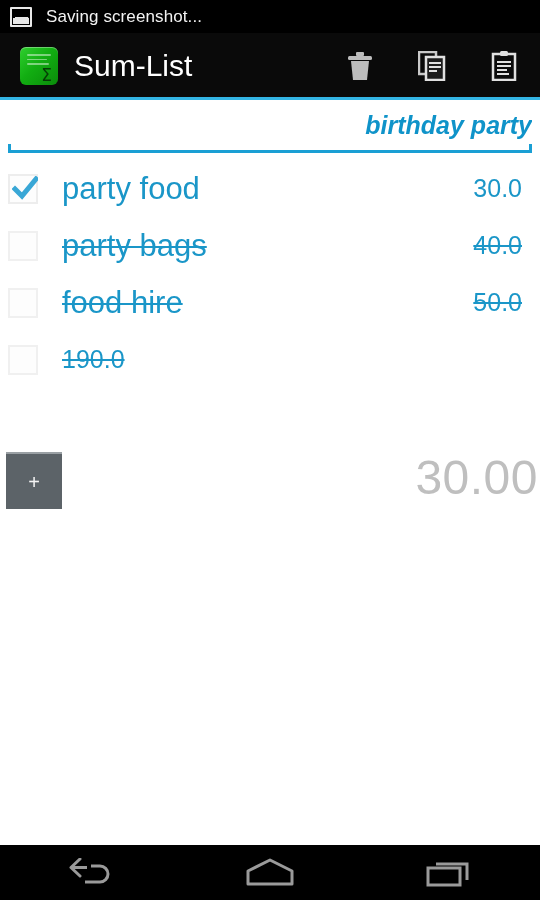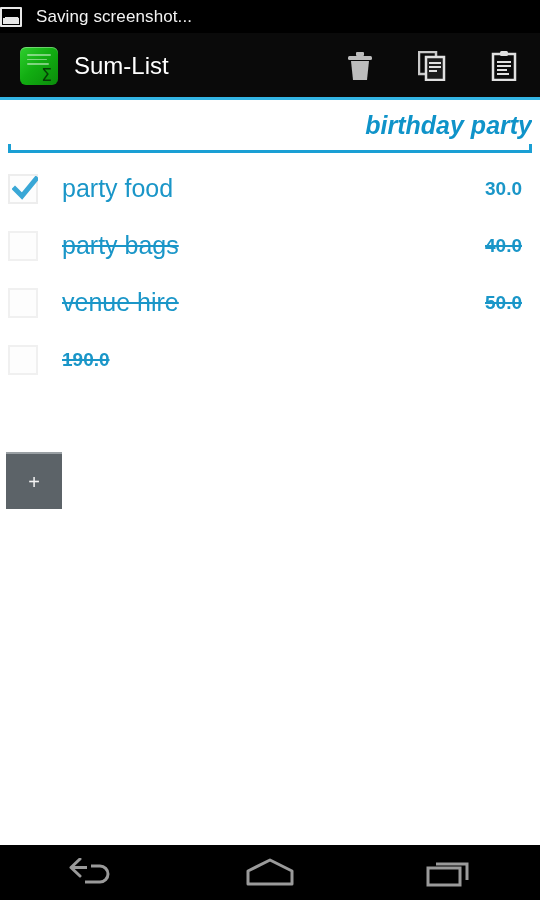--- a/index.html
+++ b/index.html
@@ -7,21 +7,21 @@
     width:540px; height:900px;
     font-family:"Liberation Sans", sans-serif;
     background:#ffffff;
     overflow:hidden;
   }
   #app { position:relative; width:540px; height:900px; background:#ffffff; }
 
   
   .statusbar {
     position:absolute; top:0; left:0; width:540px; height:33px;
-    background:#000000; display:flex; align-items:center; 
+    background:#000000; display:flex; align-items:center; padding-left:10px;
   }
   .status-icon { width:22px; height:20px; position:relative; flex:0 0 auto; }
   .status-icon .frame {
     position:absolute; inset:0;
     border:2px solid #e8e8e8; border-radius:1px; background:#000;
   }
   .status-icon .hill {
     position:absolute; left:3px; right:3px; bottom:3px; height:8px;
     background:
       radial-gradient(circle at 30% 120%, #e8e8e8 58%, transparent 59%),
@@ -48,21 +48,21 @@
     margin-bottom:3px; border-radius:1px;
   }
   .app-icon .lines i:nth-child(2){ width:85%; }
   .app-icon .lines i:nth-child(3){ width:92%; }
   .app-icon .sigma {
     position:absolute; right:6px; bottom:1px;
     font-size:17px; color:#063d06; font-family:"DejaVu Sans", sans-serif;
     line-height:1;
   }
   .app-title {
-    color:#ffffff; font-size:24px; margin-left:16px; white-space:nowrap;
+    color:#ffffff; font-size:30px; margin-left:16px; white-space:nowrap;
     font-weight:400;
   }
   .ab-actions {
     margin-left:auto; display:flex; align-items:center; height:100%;
   }
   .ab-btn {
     width:72px; height:66px; display:flex; align-items:center; justify-content:center;
     cursor:pointer;
   }
   .ab-btn svg { display:block; }
@@ -99,27 +99,26 @@
   .cb .box {
     position:absolute; inset:0; border:2px solid #f0f0f0; background:#fdfdfd;
   }
   .cb.checked .box { border-color:#ededed; }
   .cb .tick {
     position:absolute; left:4px; top:2px; width:26px; height:26px;
     display:none;
   }
   .cb.checked .tick { display:block; }
   .item-label {
-    font-size:25px; color:#1a96c8; margin-left:24px; white-space:nowrap;
+    font-size:31px; color:#1a96c8; margin-left:24px; white-space:nowrap;
     flex:1 1 auto;
   }
   .item-value {
-    font-size:19px; color:#1a96c8; margin-right:18px; white-space:nowrap;
+    font-size:25px; color:#1a96c8; margin-right:18px; white-space:nowrap;
     text-align:right;
-    font-weight:bold;
   }
   .row.struck .item-label,
   .row.struck .item-value { text-decoration:line-through; text-decoration-thickness:2px;margin-left:24px; }
 
   
   .footer {
     position:absolute; top:452px; left:0; width:540px; height:60px;
   }
   .add-btn {
     position:absolute; left:6px; top:0; width:56px; height:57px;
@@ -240,39 +239,40 @@
       </div>
       <div class="item-label">party bags</div>
       <div class="item-value">40.0</div>
     </div>
 
     <div class="row struck">
       <div class="cb">
         <div class="box"></div>
 
       </div>
-      <div class="item-label">venue hire</div>
+      <div class="item-label">food hire</div>
       <div class="item-value">50.0</div>
     </div>
 
     <div class="row struck">
       <div class="cb">
         <div class="box"></div>
 
       </div>
       <div class="item-value">190.0</div>
     </div>
 
 
   </div>
 
   <div class="footer">
     <div class="add-btn">
       <span class="plus">+</span>
     </div>
+    <div class="total">30.00</div>
   </div>
 
   <div class="navbar">
     <div class="nav-btn">
       <span>
         <svg width="46" height="30" viewBox="0 0 46 30">
           <path d="M24 8 H33 a8 8 0 0 1 0 16 H18" fill="none" stroke="#9a9a9a" stroke-width="3"></path>
           <path d="M13 1 L4 9.5 L13 18" fill="none" stroke="#9a9a9a" stroke-width="3" stroke-linecap="round" stroke-linejoin="round"></path>
           <path d="M4 9.5 H20" fill="none" stroke="#9a9a9a" stroke-width="3"></path>
         </svg>

